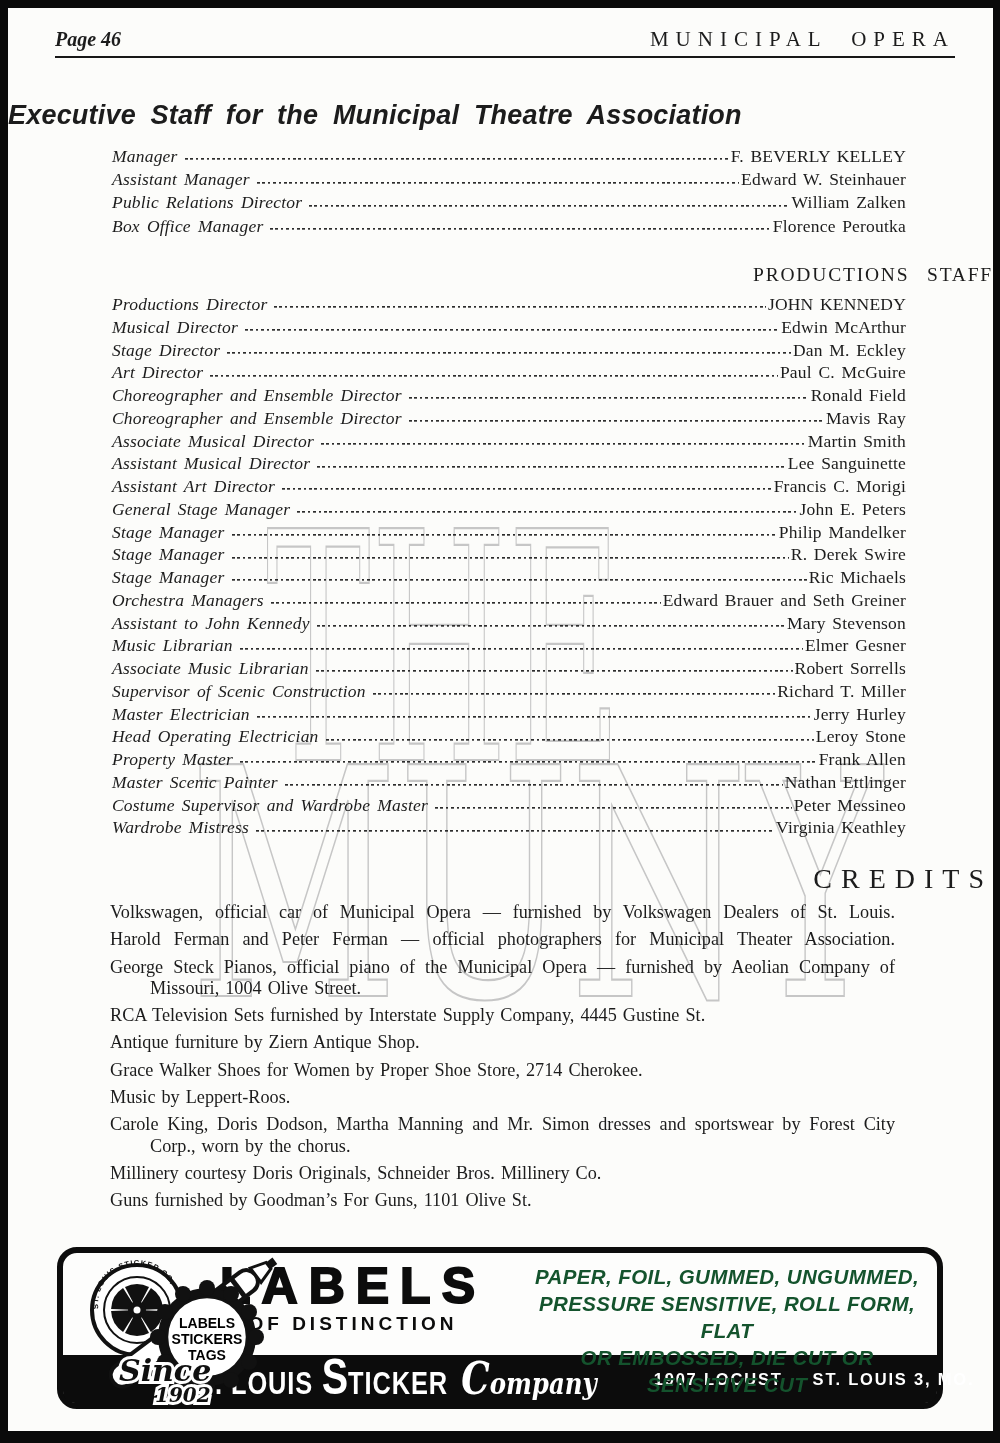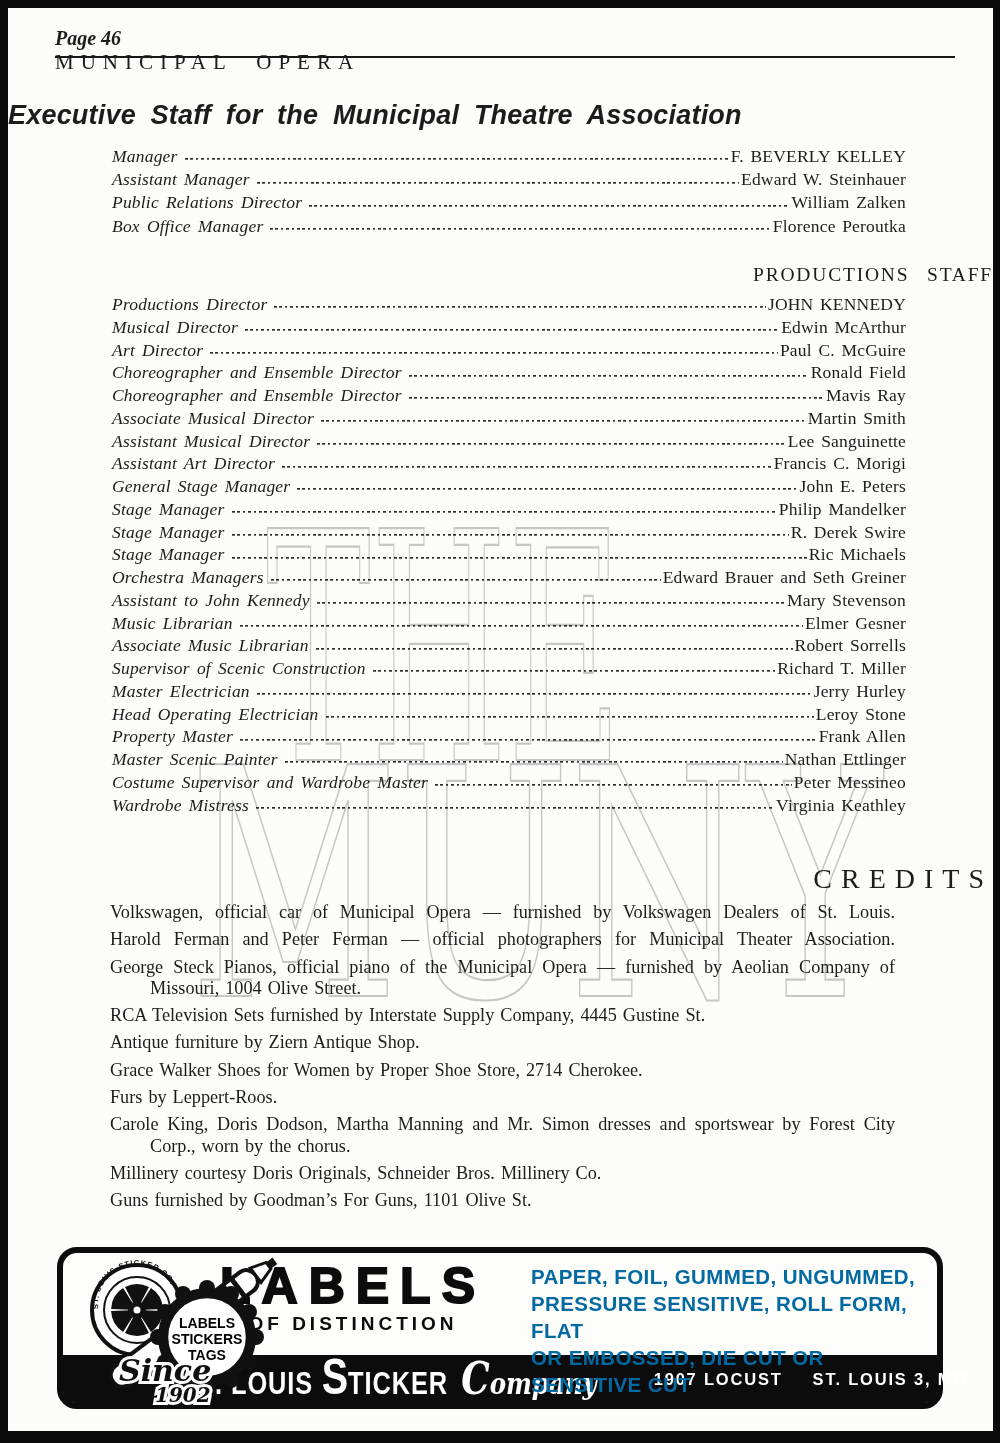--- a/index.html
+++ b/index.html
@@ -11,21 +11,21 @@
     overflow:hidden;
   }
   
   .watermark{position:absolute; left:0; top:0; z-index:0; pointer-events:none;}
   .wm-text{
     fill:none; stroke:#c6c6c6; stroke-width:2.2px;
     font-family:"DejaVu Serif", serif; font-weight:400;
   }
   
   .masthead{position:absolute; top:19px; left:47px; right:38px; z-index:2;
-    display:flex; justify-content:space-between; align-items:baseline;flex-direction:column;}
+    display:flex; justify-content:space-between; align-items:baseline;}
   .page-num{font-style:italic; font-weight:700; font-size:20px;}
   .publication{font-size:21px; font-weight:500; letter-spacing:7px; word-spacing:12px; white-space:nowrap;}
   .rule{position:absolute; top:48px; left:47px; right:38px; height:2px; background:#171717; z-index:2;}
   
   .exec-title{
     position:absolute; top:92px; left:0; right:0; z-index:2; text-align:left;
     font-family:"Liberation Sans", sans-serif; font-style:italic; font-weight:700;
     font-size:27px; word-spacing:7px; letter-spacing:0.2px;
   }
   .section-heading{position:absolute; left:0; right:0; z-index:2; text-align:right; font-weight:400;}
@@ -72,23 +72,23 @@
     font-family:"DejaVu Serif",serif; font-style:italic; font-weight:700; fill:#101010;
     stroke:#fff; stroke-width:6px; paint-order:stroke;
   }
   .ad-center{
     position:absolute; left:130px; top:7px; width:320px; z-index:2; text-align:center;
     font-family:"Liberation Sans",sans-serif; color:#0c0c0c;
   }
   .ad-headline{font-size:50px; font-weight:700; letter-spacing:11px; -webkit-text-stroke:2px #0c0c0c; line-height:52px;}
   .ad-sub{font-size:19px; font-weight:700; letter-spacing:4px; margin-top:1px;}
   .ad-products{
-    position:absolute; left:468px; right:14px; top:10px; z-index:2; text-align:left;
-    font-family:"Liberation Sans",sans-serif; font-weight:700; 
-    font-size:20.5px; line-height:27px; letter-spacing:0.4px; color:#0369a1;
+    position:absolute; left:468px; right:14px; top:10px; z-index:2; text-align:center;
+    font-family:"Liberation Sans",sans-serif; font-weight:700; font-style:italic;
+    font-size:20.5px; line-height:27px; letter-spacing:0.4px; color:#14532d;
   }
   .ad-company{margin-left:112px; white-space:nowrap;}
   .ad-company-inner{display:inline-block; transform:scale(0.94,1.18); transform-origin:left 70%;}
   .caps-initial{font-family:"Liberation Sans",sans-serif; font-weight:700; font-size:42px;}
   .caps-part{font-family:"Liberation Sans",sans-serif; font-weight:700; font-size:27px; letter-spacing:1px; margin-right:9px;}
   .caps-part.last{margin-right:14px;}
   .script-initial{font-family:"DejaVu Serif",serif; font-style:italic; font-weight:700; font-size:38px;}
   .script-rest{font-family:"DejaVu Serif",serif; font-style:italic; font-weight:700; font-size:26px;}
   .ad-address{
     display:flex; gap:30px; margin-left:30px; white-space:nowrap;
@@ -147,20 +147,25 @@
         <span class="dots"></span>
         <span class="name">JOHN KENNEDY</span>
       </div>
 
       <div class="staff-row">
         <span class="role">Musical Director</span>
         <span class="dots"></span>
         <span class="name">Edwin McArthur</span>
       </div>
 
+      <div class="staff-row">
+        <span class="role">Stage Director</span>
+        <span class="dots"></span>
+        <span class="name">Dan M. Eckley</span>
+      </div>
 
       <div class="staff-row">
         <span class="role">Art Director</span>
         <span class="dots"></span>
         <span class="name">Paul C. McGuire</span>
       </div>
 
       <div class="staff-row">
         <span class="role">Choreographer and Ensemble Director</span>
         <span class="dots"></span>
@@ -290,21 +295,21 @@
       <div class="credit-item">Harold Ferman and Peter Ferman — official photographers for Municipal Theater Association.</div>
 
       <div class="credit-item">George Steck Pianos, official piano of the Municipal Opera — furnished by Aeolian Company of Missouri, 1004 Olive Street.</div>
 
       <div class="credit-item">RCA Television Sets furnished by Interstate Supply Company, 4445 Gustine St.</div>
 
       <div class="credit-item">Antique furniture by Ziern Antique Shop.</div>
 
       <div class="credit-item">Grace Walker Shoes for Women by Proper Shoe Store, 2714 Cherokee.</div>
 
-      <div class="credit-item">Furs by Leppert-Roos.</div>
+      <div class="credit-item">Music by Leppert-Roos.</div>
 
       <div class="credit-item">Carole King, Doris Dodson, Martha Manning and Mr. Simon dresses and sportswear by Forest City Corp., worn by the chorus.</div>
 
       <div class="credit-item">Millinery courtesy Doris Originals, Schneider Bros. Millinery Co.</div>
 
       <div class="credit-item">Guns furnished by Goodman’s For Guns, 1101 Olive St.</div>
     </div>
 
   <div class="ad">
 

